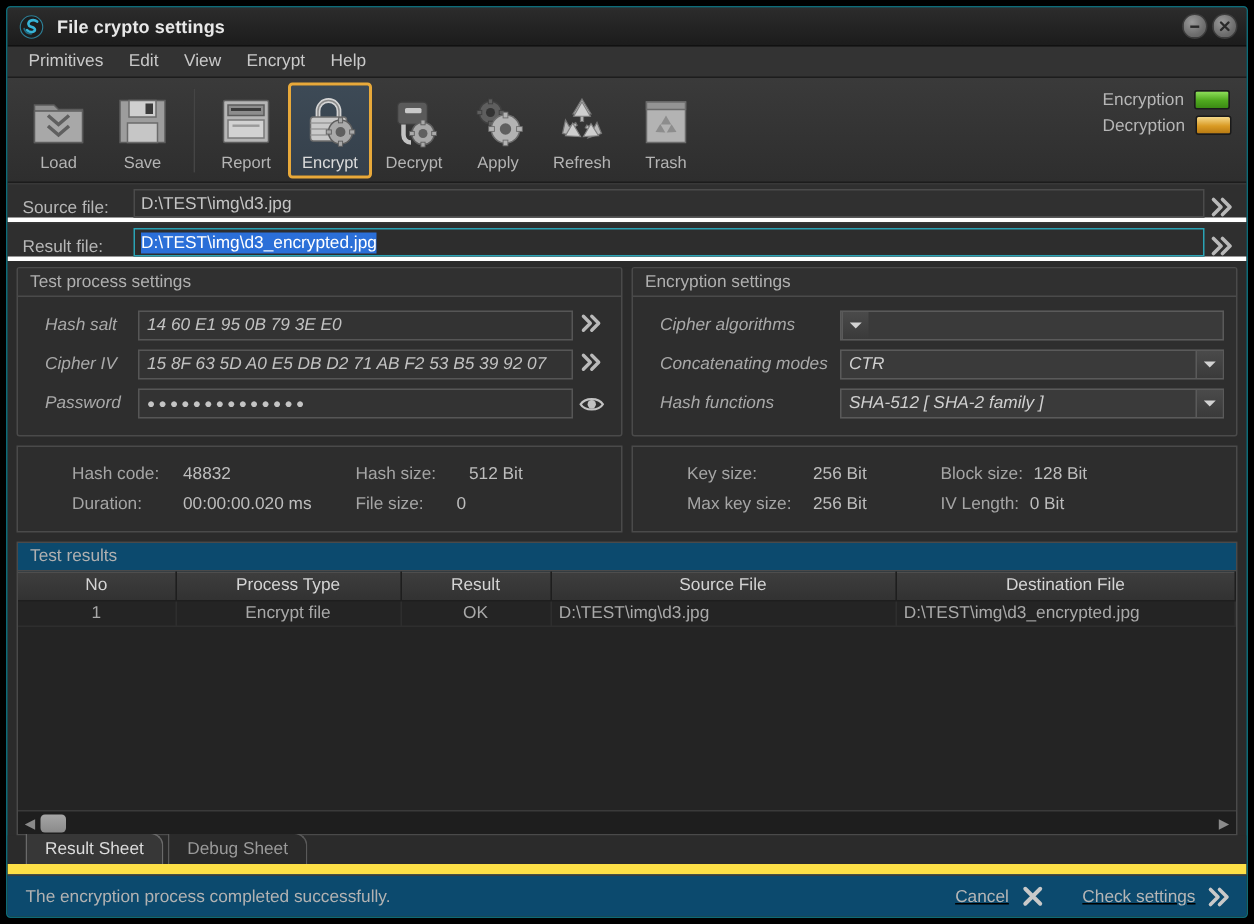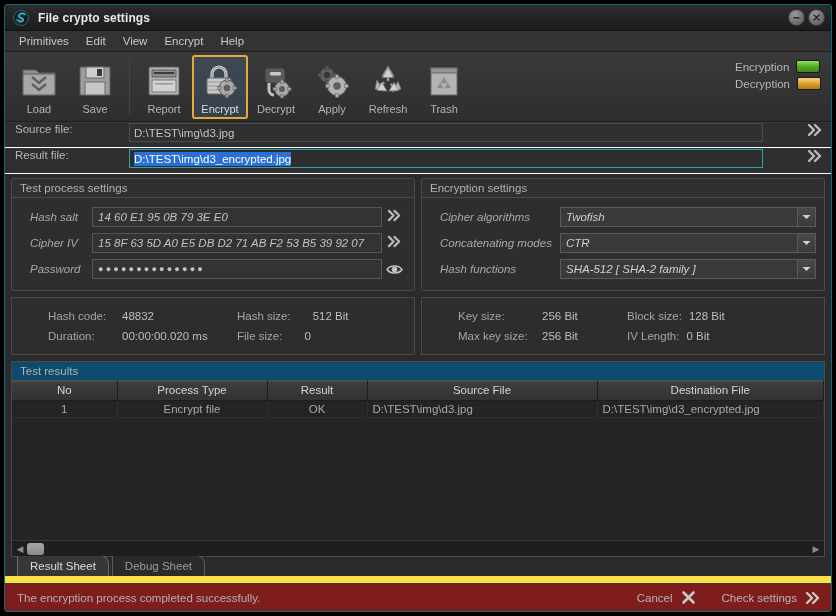--- a/index.html
+++ b/index.html
@@ -87,25 +87,24 @@
   .ind-row { display: flex; align-items: center; justify-content: flex-start; gap: 7px; }
   .ind-row .t { font-size: 11.5px; color: #b6b6b6; }
   .led { width: 24px; height: 13px; border-radius: 2px; border: 1px solid #1a1a1a; }
   .led.green { background: linear-gradient(180deg,#8fe05a 0%, #4fa81e 55%, #3b8a14 100%); }
   .led.amber { background: linear-gradient(180deg,#f5d98a 0%, #d99a23 55%, #b87a12 100%); }
 
   
   .filerow {
     height: 26px; flex: 0 0 26px;
     background: #2f2f2f;
-    display: flex; align-items: flex-start;
+    display: flex; align-items: flex-end;
     padding: 0 2px 0 10px;
-    border-bottom: 1px solid #ffffff;
+    border-bottom: 3px solid #ffffff;
     border-top: 1px solid #383838;
-    gap: 40px;
   }
   .filerow .flabel {
     width: 74px; flex: 0 0 74px;
     font-size: 11.5px; color: #b6b6b6;
   }
   .fieldbox {
     flex: 1 1 auto; height: 19px;
     background: #303030; border: 1px solid #4b4b4b;
     display: flex; align-items: center;
     padding: 0 4px; font-size: 11.5px; color: #c4c4c4;
@@ -242,27 +241,27 @@
     padding: 0 12px; font-size: 11.5px;
     border: 1px solid #5a5a5a; border-bottom: none;
     border-radius: 0 9px 0 0;
   }
   .tab.active { background: #373737; color: #dcdcdc; border-color: #6a6a6a; }
   .tab.inactive { background: #2a2a2a; color: #9a9a9a; }
 
   
   .statusbar {
     height: 28px; flex: 0 0 28px;
-    background: #7f1d1d;
+    background: #0c4a6e;
     border-top: 1px solid #3c3c3c;
     display: flex; align-items: center;
     padding: 0 10px 0 12px;
   }
   .statusmsg { font-size: 11.5px; color: #b2b2b2; }
-  .sbactions { margin-left: auto; display: flex; align-items: center; gap: 26px; }
+  .sbactions { margin-left: auto; display: flex; align-items: center; gap: 26px; text-decoration: underline; }
   .sbbtn { display: flex; align-items: center; gap: 8px; font-size: 11.5px; color: #b6b6b6; }
 </style>
 </head>
 <body>
 
 <div class="window">
 
   <div class="titlebar">
     <svg class="applogo" viewBox="0 0 24 24">
       <circle cx="12" cy="12" r="10.5" fill="#1d1d1d"></circle>
@@ -517,21 +516,20 @@
     </div>
 
     <div class="panel panel-right">
       <div class="gbox">
         <div class="gbox-title">Encryption settings</div>
         <div class="gbox-body">
 
           <div class="srow">
             <div class="slabel">Cipher algorithms</div>
             <div class="combo">
-              <span class="cval">Twofish</span>
               <span class="carrow">
                 <svg width="9" height="6" viewBox="0 0 9 6">
                     <path d="M0.5 1 L4.5 5 L8.5 1Z" fill="#d2d2d2"></path>
                   </svg>
               </span>
             </div>
           </div>
 
           <div class="srow">
             <div class="slabel">Concatenating modes</div>

